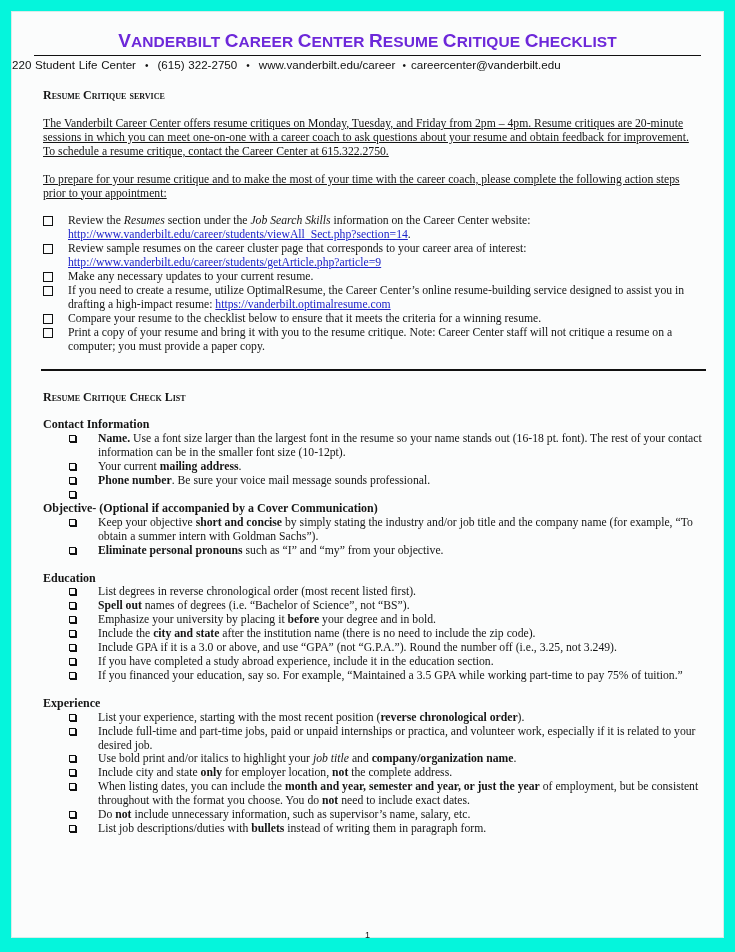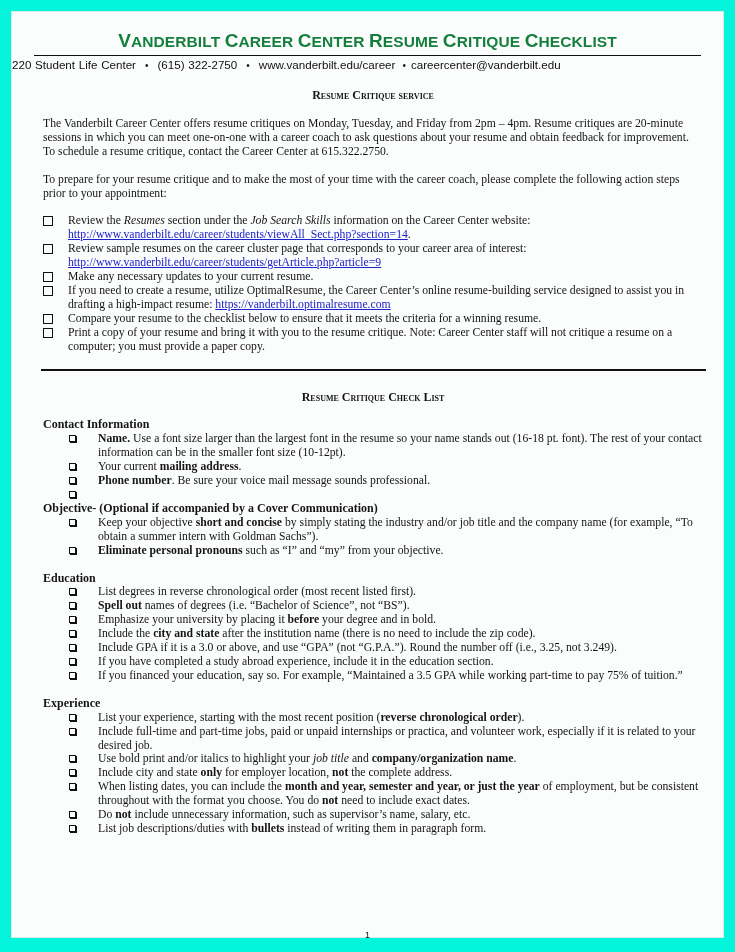--- a/index.html
+++ b/index.html
@@ -15,21 +15,21 @@
     width: 711px; height: 925px;
     background: #fbfcfc;
     box-shadow: 0 0 0 1px #d8ece9;
   }
   .title {
     position: absolute; left: 0; right: 0; top: 18px;
     text-align: center;
     font-family: "Liberation Sans", sans-serif;
     font-weight: bold; font-size: 15.5px;
     letter-spacing: 0.1px;
-    color: #15803d;
+    color: #6d28d9;
   }
   .title .big { font-size: 19px; }
   .title-rule {
     position: absolute; left: 22px; right: 22px; top: 43px;
     height: 1px; background: #111;
   }
   .contact-line {
     position: absolute; left: 0; right: 0; top: 46px;
     text-align: left;
     font-family: "Liberation Sans", sans-serif;
@@ -42,23 +42,22 @@
     font-family: "Liberation Serif", serif;
     font-size: 11.7px; line-height: 13.9px;
     color: #151515;
   }
   .sc-head {
     font-family: "Liberation Serif", serif;
     font-weight: bold;
     font-size: 12px;
     font-variant: small-caps;
     margin: 0;
-    text-align: center;
   }
-  .para { margin: 0; }
+  .para { margin: 0; text-decoration: underline; }
   .sp1 { height: 14px; }
   .action-list, .check-list { list-style: none; margin: 0; padding: 0; }
   .action-list li {
     position: relative; padding-left: 25px;
   }
   .action-list li .box {
     position: absolute; left: 0; top: 2px;
     width: 8px; height: 8px; border: 1.4px solid #111;
     box-sizing: content-box;
   }

